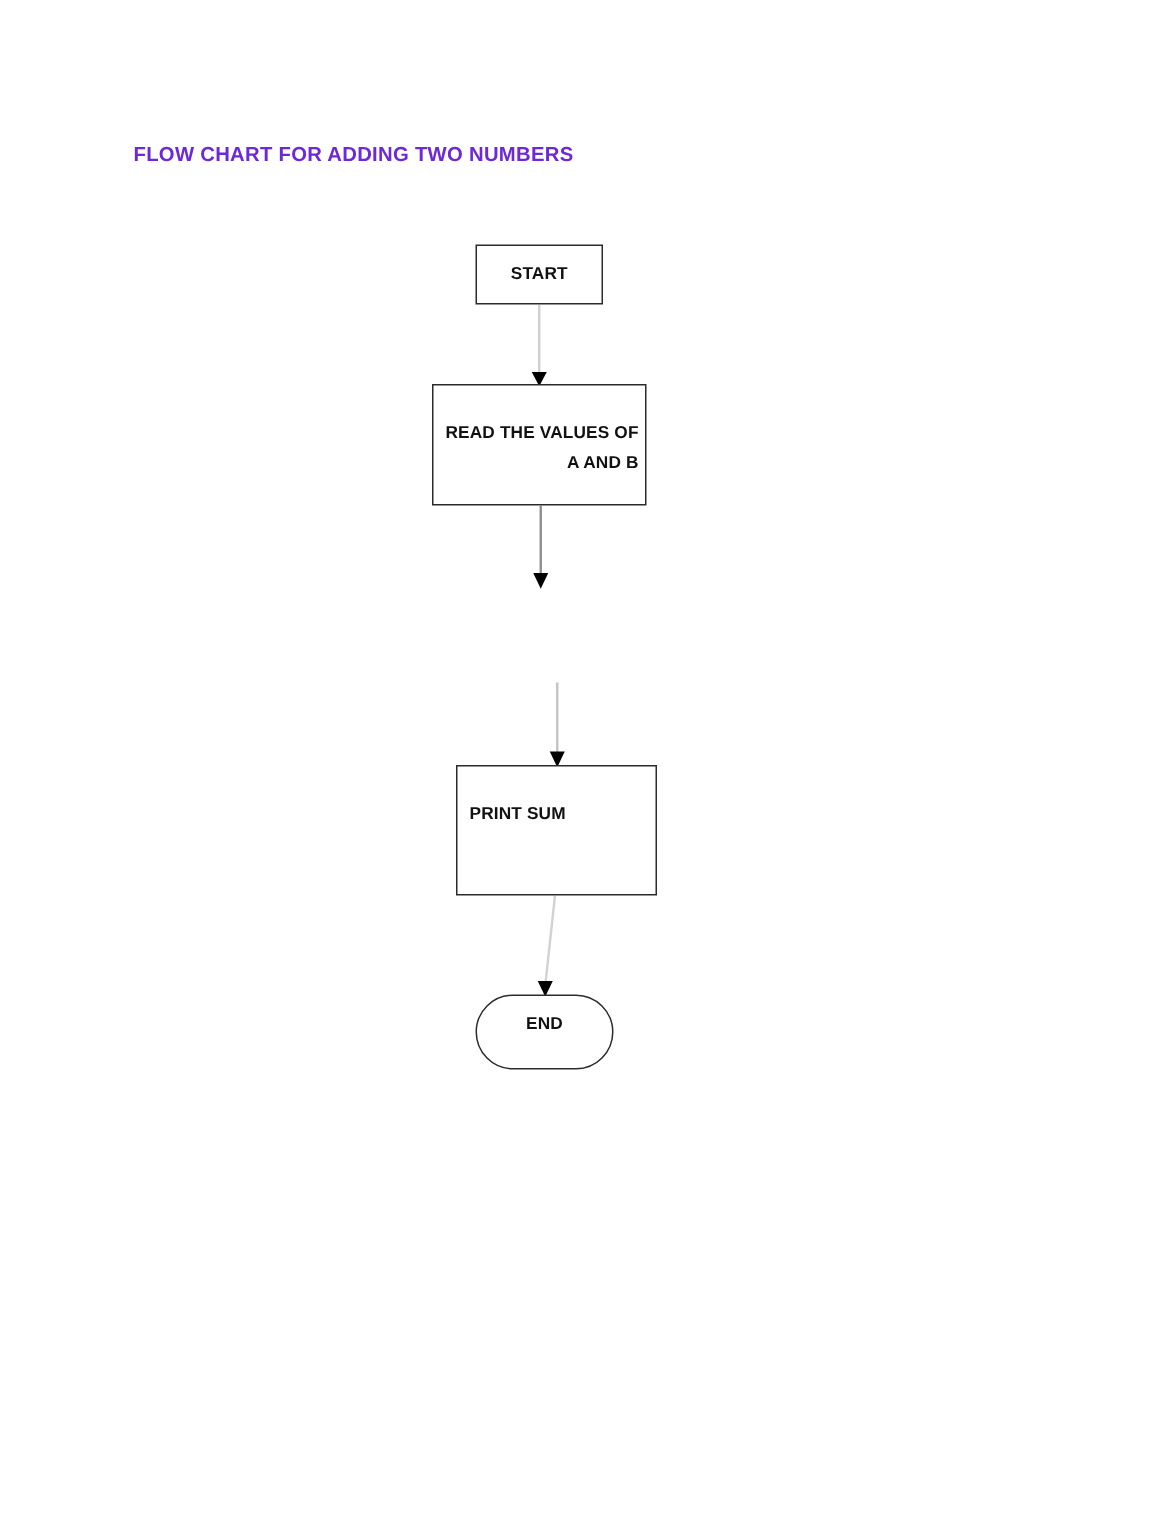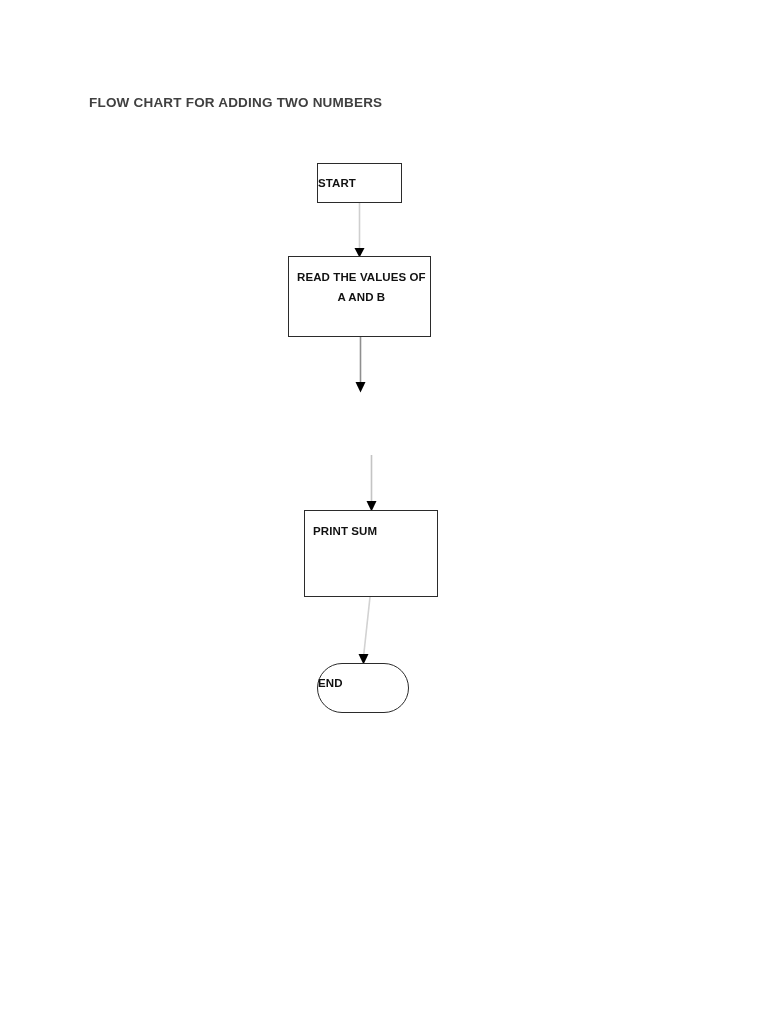--- a/index.html
+++ b/index.html
@@ -25,21 +25,21 @@
   }
 
   
   .chart-title {
     position: absolute;
     left: 89px;
     top: 95px;
     font-size: 13.5px;
     font-weight: bold;
     letter-spacing: 0.2px;
-    color: #404040;
+    color: #6d28d9;
     white-space: nowrap;
   }
 
   
   .flow-box {
     position: absolute;
     box-sizing: border-box;
     background: #ffffff;
     border: 1.3px solid #2b2b2b;
   }
@@ -49,25 +49,26 @@
     font-weight: bold;
     color: #111111;
     line-height: 20px;
     letter-spacing: 0.1px;
     white-space: pre-line;
   }
   .flow-box.align-center .box-text {
     left: 0;
     right: 0;
     top: 9px;
+    text-align: center;
   }
   .flow-box.align-left .box-text {
     left: 8px;
-    top: 10px;
-    text-align: center;
+    top: 22px;
+    text-align: right;
   }
 
   
   #box-start      { left: 317px; top: 163px; width: 85px;  height: 40px; }
   #box-read       { left: 288px; top: 256px; width: 143px; height: 81px; }
   #box-calculate  { left: 305px; top: 391px; width: 113px; height: 64px; }
   #box-print      { left: 304px; top: 510px; width: 134px; height: 87px; padding-left: 41px; }
   #box-end        { left: 317px; top: 663px; width: 92px;  height: 50px; border-radius: 25px; }
 
   

